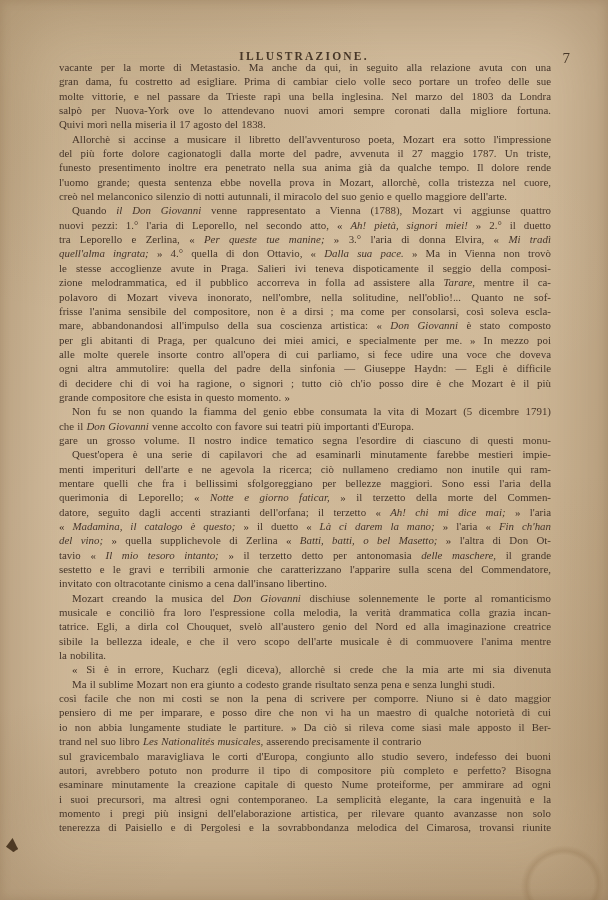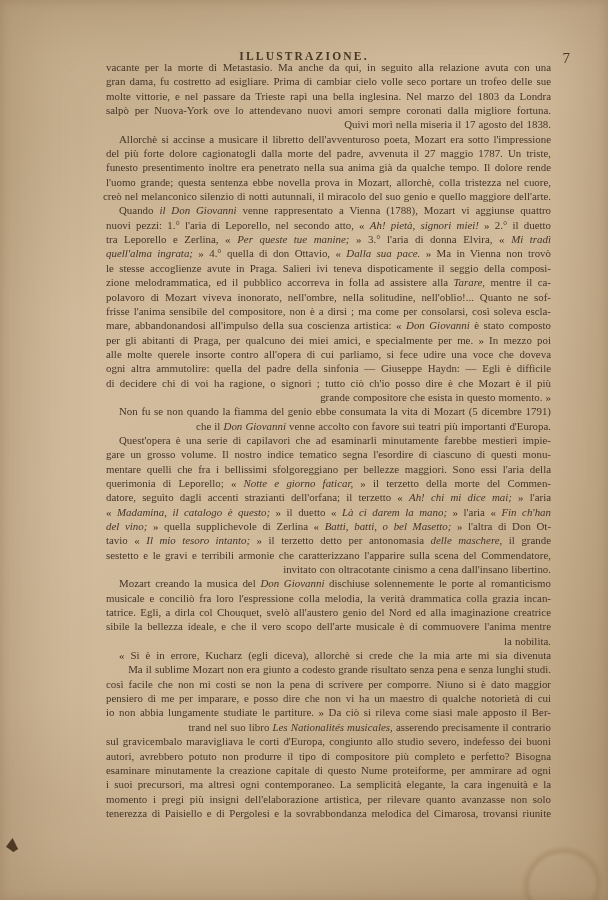--- a/index.html
+++ b/index.html
@@ -41,22 +41,22 @@
     font-size:11.5px;font-weight:bold;letter-spacing:2.2px;color:#473728;
   }
   .page-number{
     position:absolute;right:38px;top:0;font-size:15px;color:#473728;
   }
   .text-block{
     position:absolute;left:59px;top:60px;width:492px;
     color:#443429;font-size:10.9px;line-height:14.35px;
     word-spacing:0.4px;
   }
-  .line{min-height:14.35px;text-align:right;}
-  .line.just{text-align:justify;text-align-last:justify;margin-left:47px;}
+  .line{min-height:14.35px;text-align:left;}
+  .line.just{text-align:justify;text-align-last:justify;}
   .line.ind{padding-left:13px;}
   .it{font-style:italic;}
 </style>
 </head>
 <body>
 
 <div class="paper"></div>
 <div class="crease"></div>
 <div class="speck"></div>
 
@@ -85,22 +85,23 @@
     <div class="line just">polavoro di Mozart viveva inonorato, nell'ombre, nella solitudine, nell'oblìo!... Quanto ne sof-</div>
     <div class="line just">frisse l'anima sensibile del compositore, non è a dirsi ; ma come per consolarsi, così soleva escla-</div>
     <div class="line just">mare, abbandonandosi all'impulso della sua coscienza artistica: « <span class="it">Don Giovanni</span> è stato composto</div>
     <div class="line just">per gli abitanti di Praga, per qualcuno dei miei amici, e specialmente per me. » In mezzo poi</div>
     <div class="line just">alle molte querele insorte contro all'opera di cui parliamo, si fece udire una voce che doveva</div>
     <div class="line just">ogni altra ammutolire: quella del padre della sinfonia — Giuseppe Haydn: — Egli è difficile</div>
     <div class="line just">di decidere chi di voi ha ragione, o signori ; tutto ciò ch'io posso dire è che Mozart è il più</div>
     <div class="line">grande compositore che esista in questo momento. »</div>
     <div class="line just ind">Non fu se non quando la fiamma del genio ebbe consumata la vita di Mozart (5 dicembre 1791)</div>
     <div class="line">che il <span class="it">Don Giovanni</span> venne accolto con favore sui teatri più importanti d'Europa.</div>
+    <div class="line just">gare un grosso volume. Il nostro indice tematico segna l'esordire di ciascuno di questi monu-</div>
     <div class="line just ind">Quest'opera è una serie di capilavori che ad esaminarli minutamente farebbe mestieri impie-</div>
-    <div class="line just">gare un grosso volume. Il nostro indice tematico segna l'esordire di ciascuno di questi monu-</div>
+    <div class="line just">menti imperituri dell'arte e ne agevola la ricerca; ciò nullameno crediamo non inutile qui ram-</div>
     <div class="line just">mentare quelli che fra i bellissimi sfolgoreggiano per bellezze maggiori. Sono essi l'aria della</div>
     <div class="line just">querimonia di Leporello; « <span class="it">Notte e giorno faticar,</span> » il terzetto della morte del Commen-</div>
     <div class="line just">datore, seguìto dagli accenti strazianti dell'orfana; il terzetto « <span class="it">Ah! chi mi dice mai;</span> » l'aria</div>
     <div class="line just">« <span class="it">Madamina, il catalogo è questo;</span> » il duetto « <span class="it">Là ci darem la mano;</span> » l'aria « <span class="it">Fin ch'han</span></div>
     <div class="line just"><span class="it">del vino;</span> » quella supplichevole di Zerlina « <span class="it">Batti, batti, o bel Masetto;</span> » l'altra di Don Ot-</div>
     <div class="line just">tavio « <span class="it">Il mio tesoro intanto;</span> » il terzetto detto per antonomasia <span class="it">delle maschere</span>, il grande</div>
     <div class="line just">sestetto e le gravi e terribili armonie che caratterizzano l'apparire sulla scena del Commendatore,</div>
     <div class="line">invitato con oltracotante cinismo a cena dall'insano libertino.</div>
     <div class="line just ind">Mozart creando la musica del <span class="it">Don Giovanni</span> dischiuse solennemente le porte al romanticismo</div>
     <div class="line just">musicale e conciliò fra loro l'espressione colla melodia, la verità drammatica colla grazia incan-</div>

